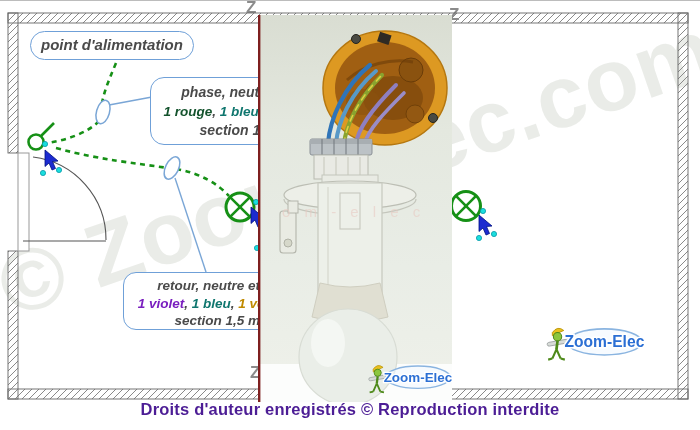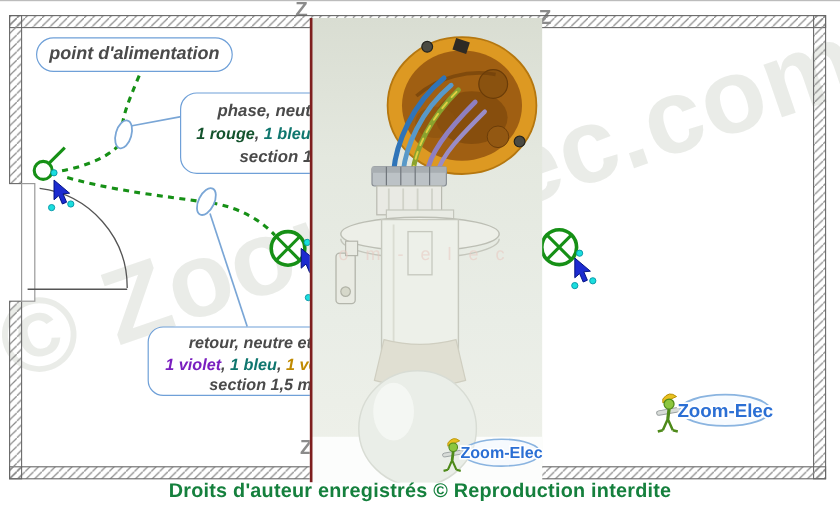--- a/index.html
+++ b/index.html
@@ -51,21 +51,21 @@
   #logo-room{left:544px;top:323px;width:100px;height:40px;}
   #logo-photo{left:366px;top:361px;width:86px;height:34px;}
   .logo-text{
     fill:#2b6fd4;stroke:#ffffff;stroke-width:3px;paint-order:stroke;
     font-family:"Liberation Sans",sans-serif;font-weight:bold;font-size:15px;
   }
 
   
   .caption{
     position:absolute;left:0;top:399px;width:700px;z-index:55;text-align:center;
-    font-size:16.5px;font-weight:bold;color:#15803d;letter-spacing:0.2px;
+    font-size:16.5px;font-weight:bold;color:#4c1d95;letter-spacing:0.2px;
   }
 </style>
 </head>
 <body>
 
 <div class="scene">
 
   <div class="watermark-large">© Zoom-elec.com</div>
   <span class="corner-z" id="corner-z-1">Z</span>
   <span class="corner-z" id="corner-z-2">Z</span>

